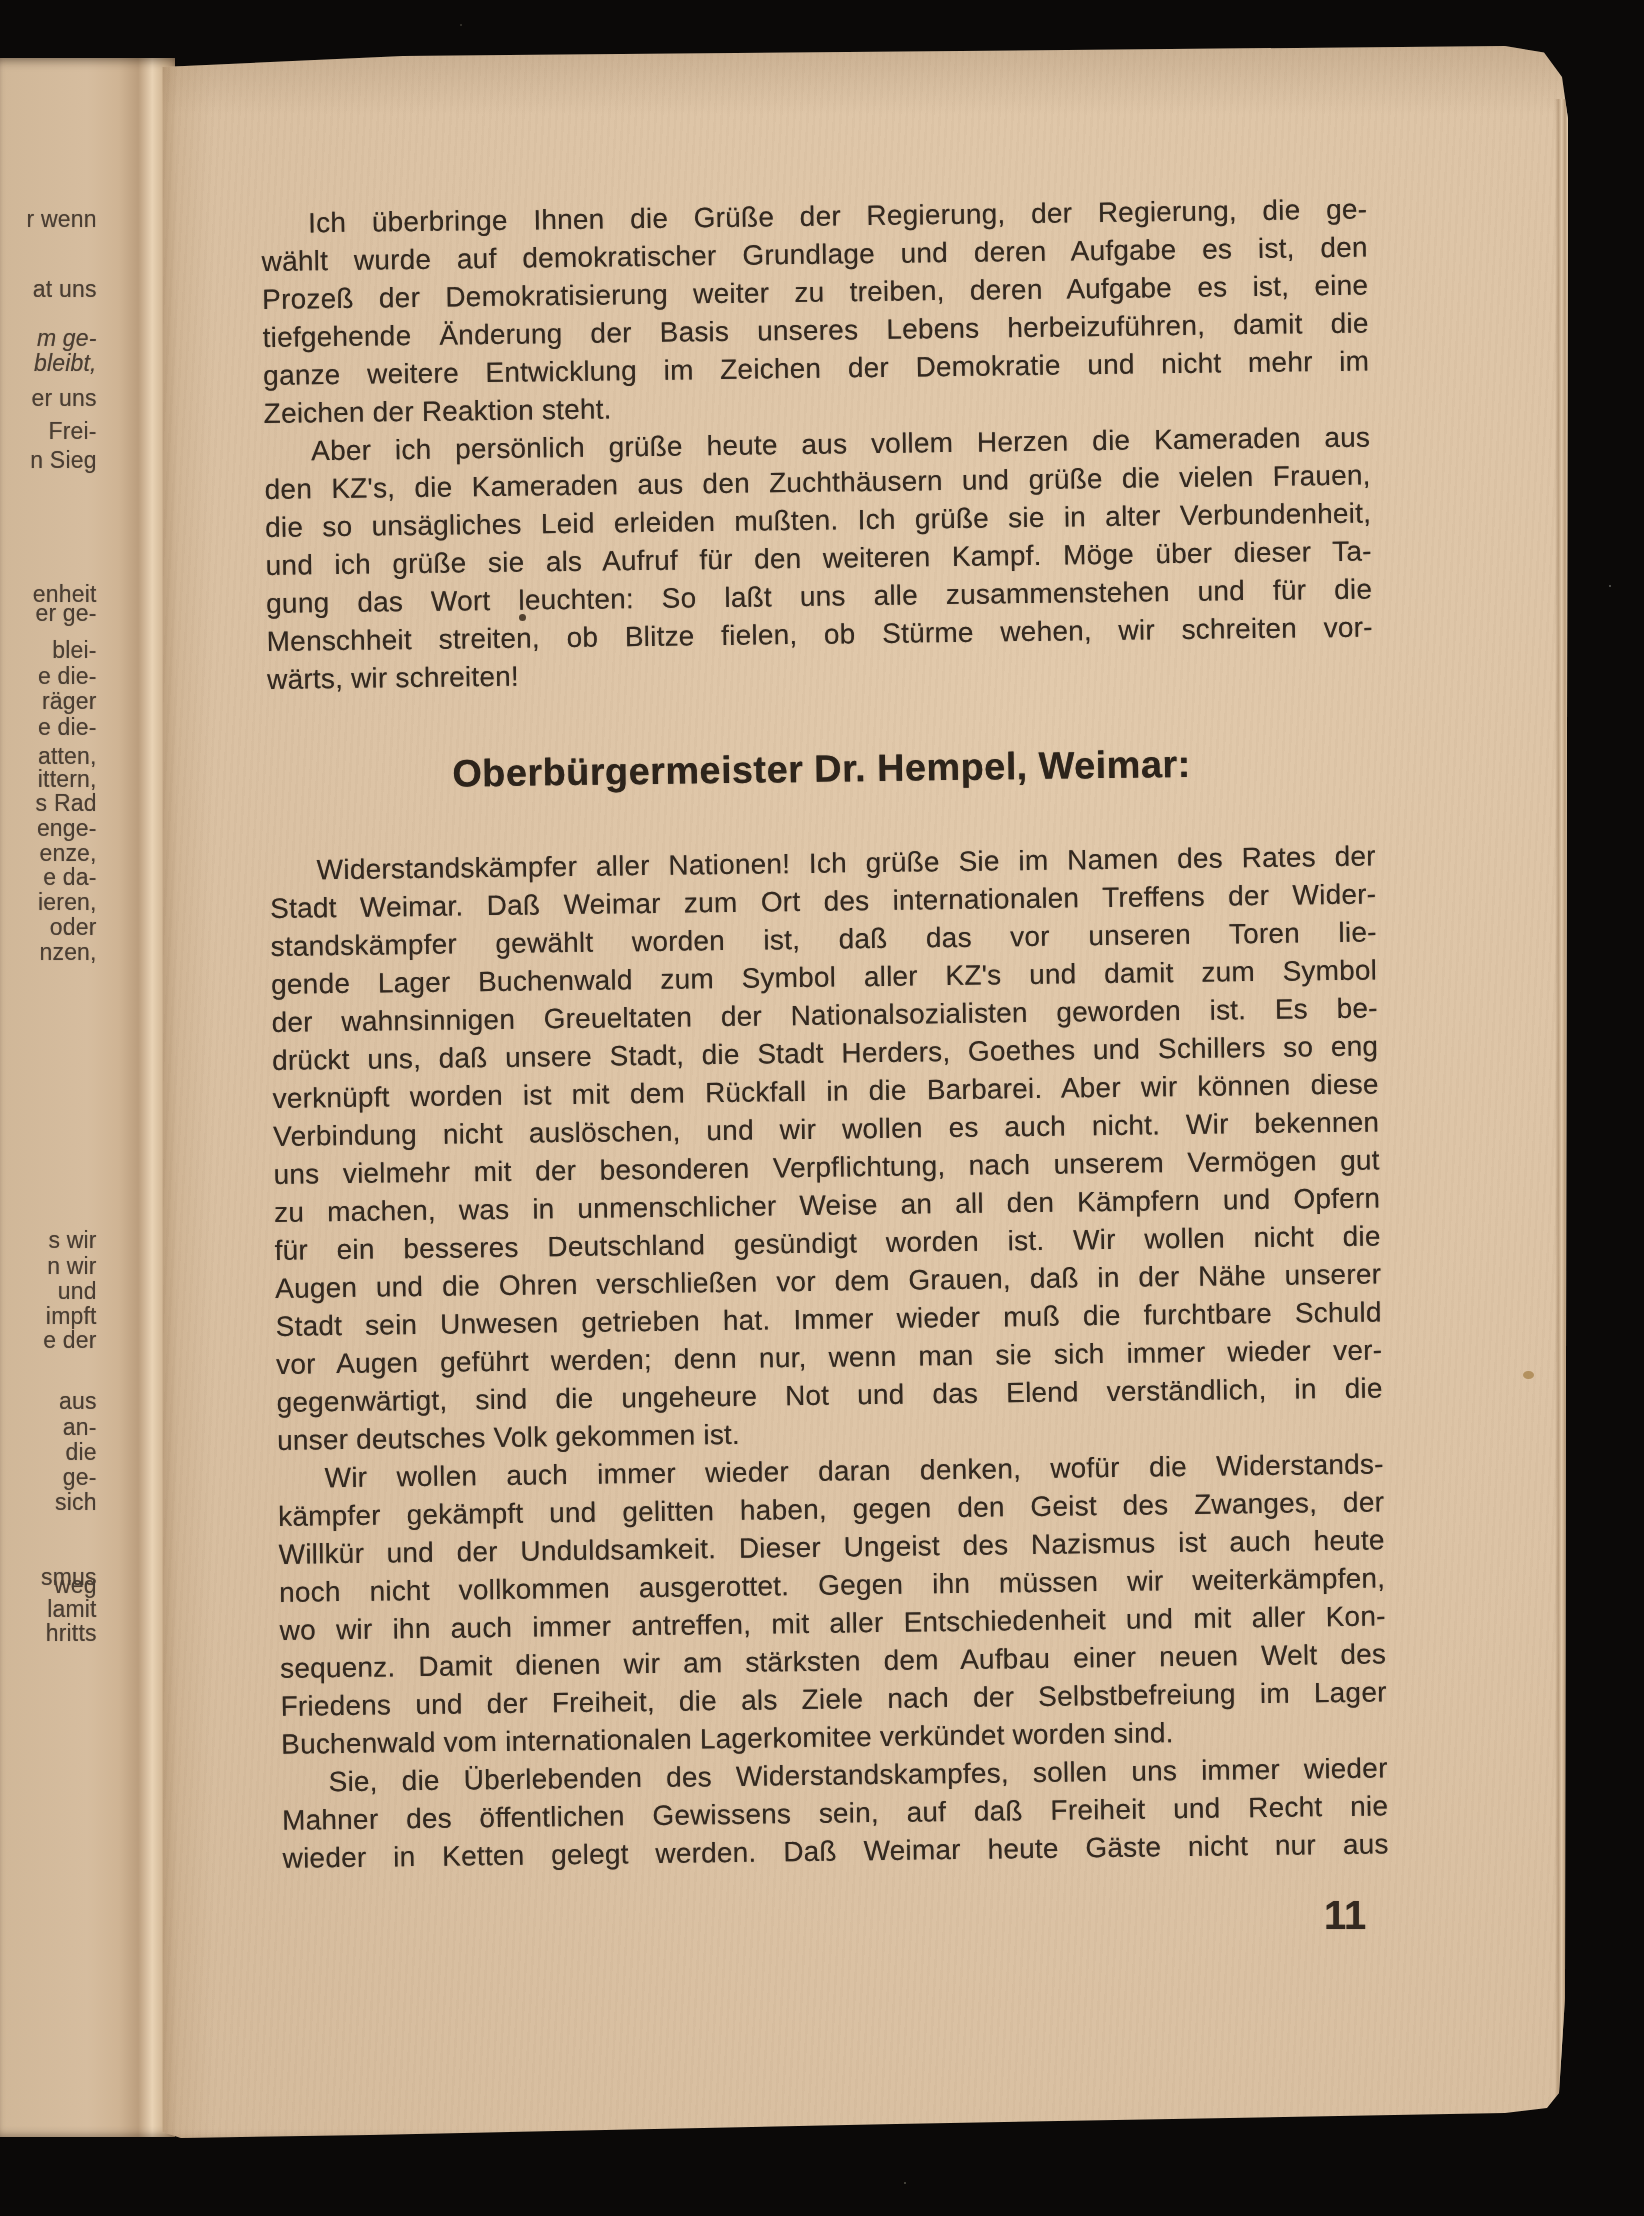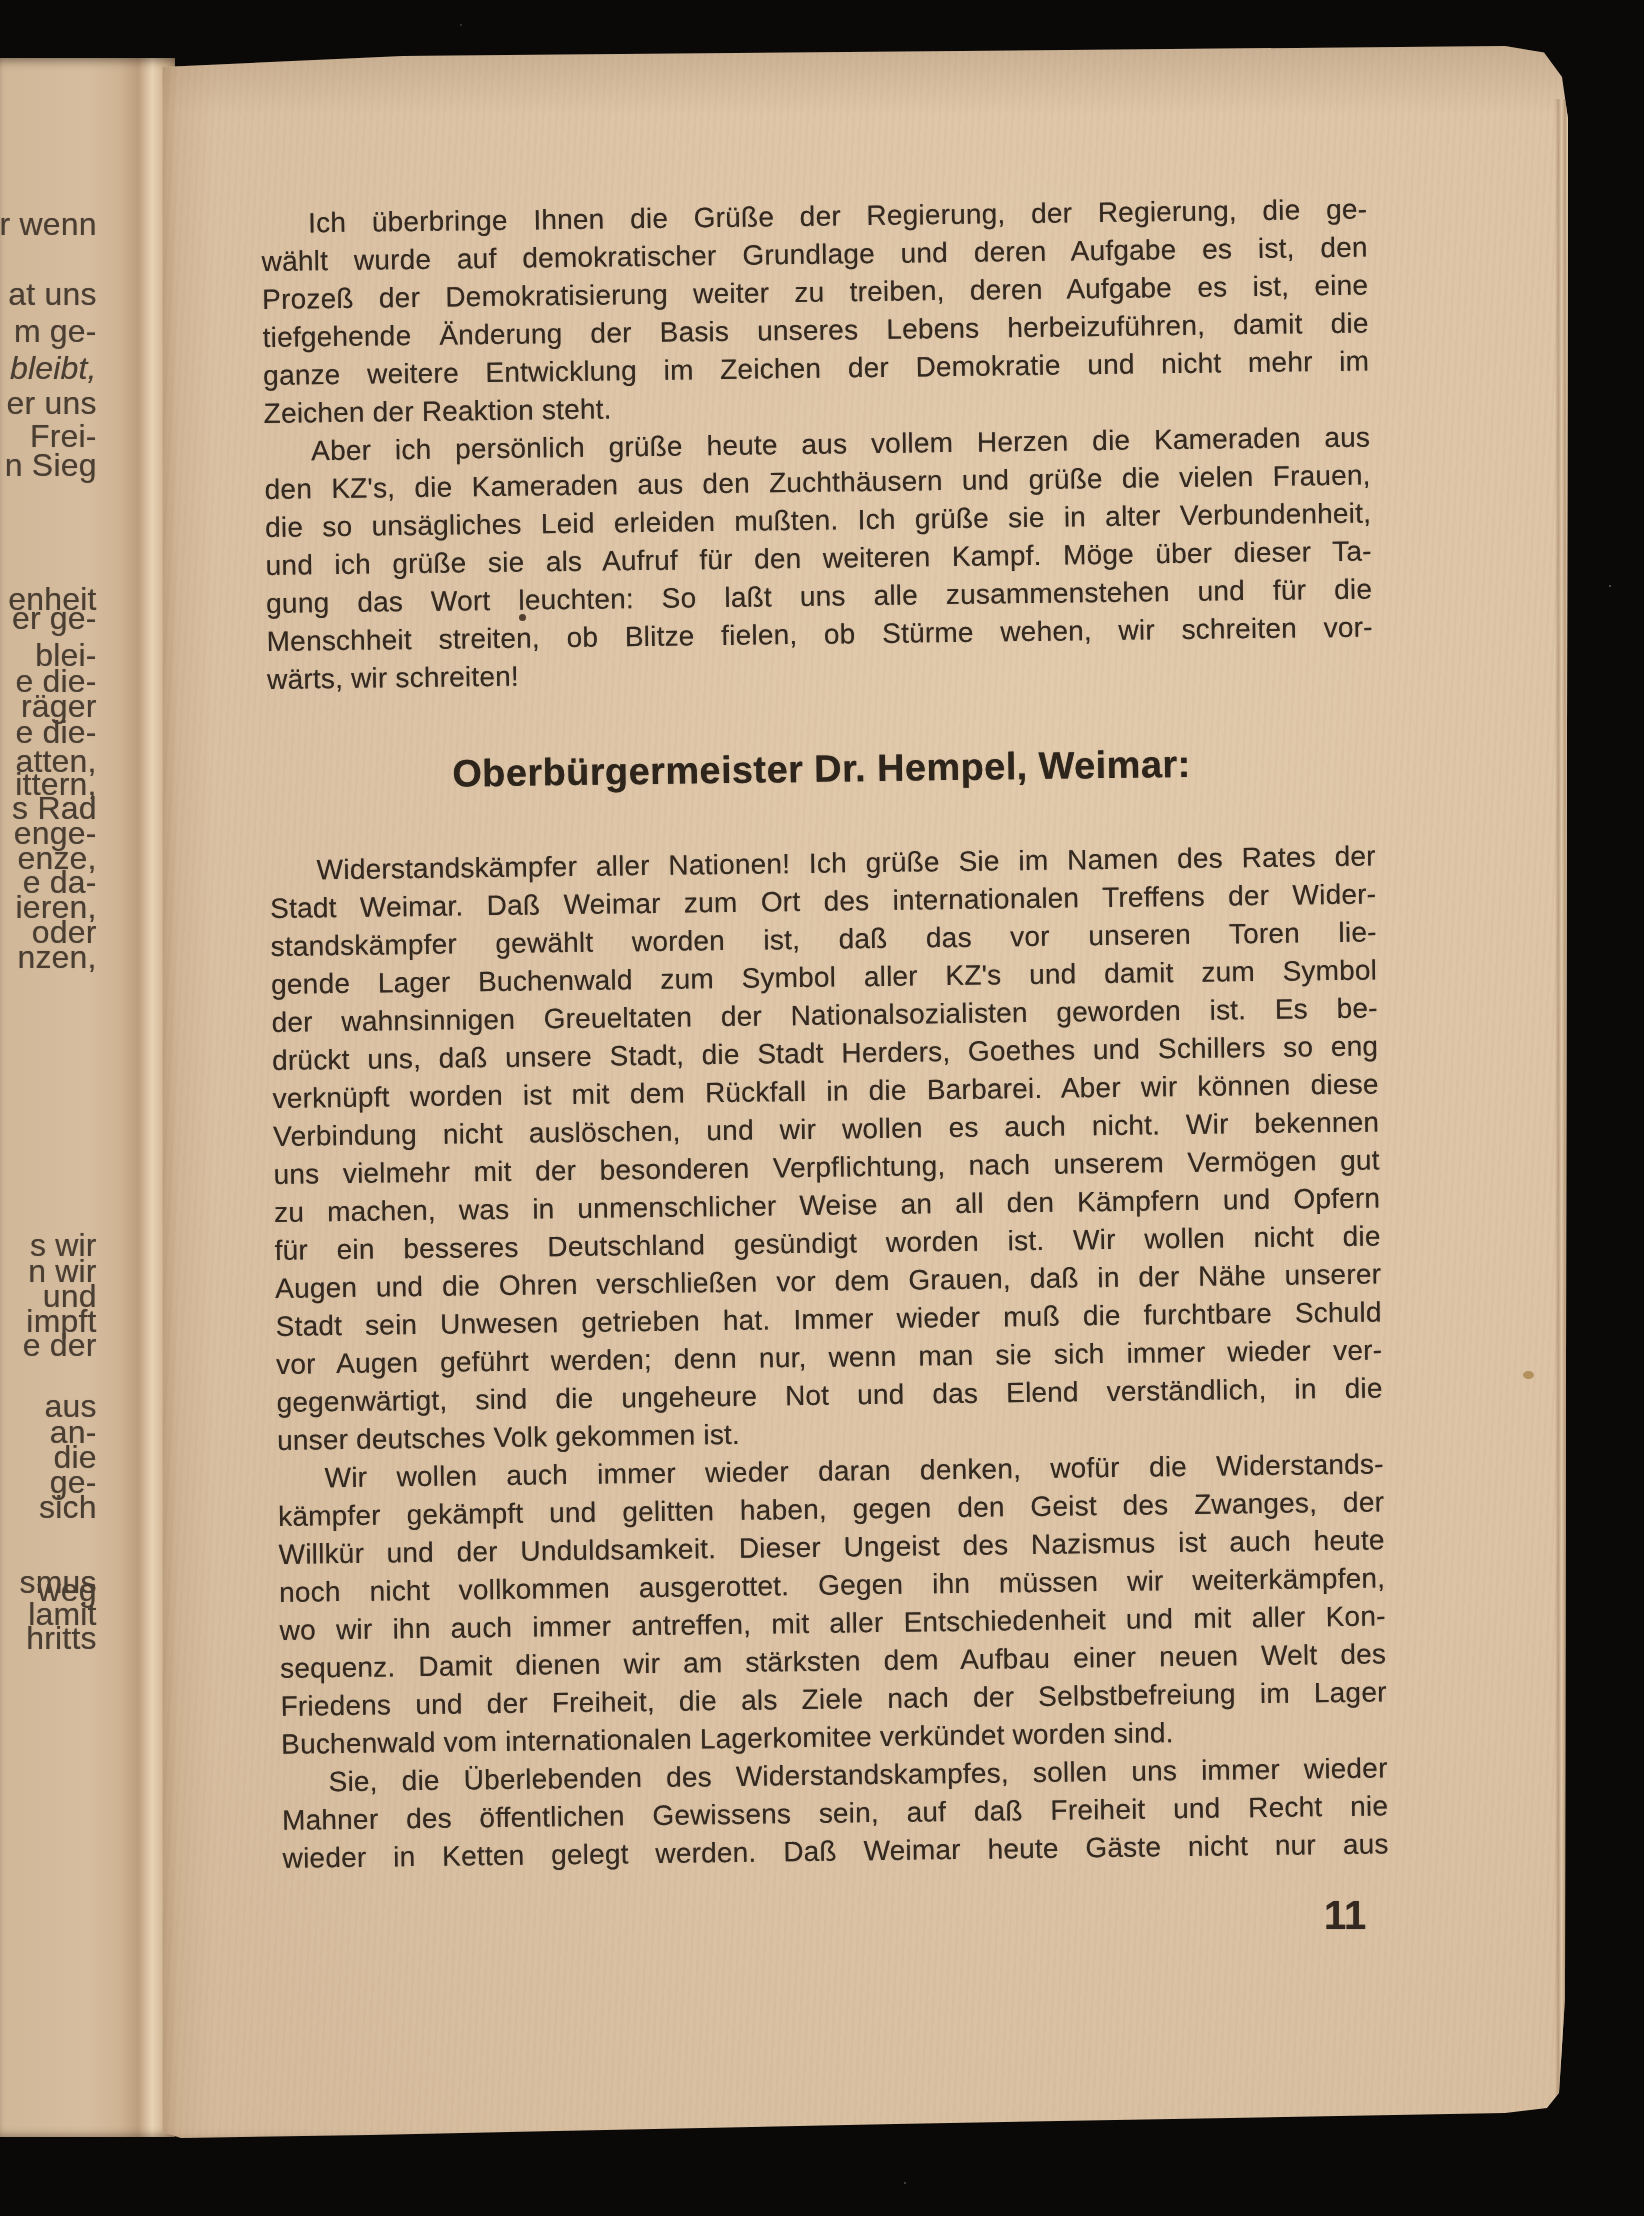--- a/index.html
+++ b/index.html
@@ -18,21 +18,21 @@
   .left-strip{
     position:absolute;left:0;top:58px;width:175px;height:2079px;
     background:linear-gradient(90deg,
       #d0b798 0%, #d6bd9f 50%, #cfb494 68%, #bb9e7e 79%,
       #e9d3b5 87%, #cdb290 94%, #b09374 100%);
     box-shadow: inset 0 8.2px 10px -5.8px rgba(30,18,8,.5), inset 0 -6.6px 8.2px -5px rgba(30,18,8,.4);
   }
   .fragments{position:absolute;left:0;top:0;width:100px;height:100%;}
   .frag{
     position:absolute;right:3.3px;white-space:nowrap;
-    font-size:32px;line-height:1;color:#4a3e33;letter-spacing:0.2px;
+    font-size:23px;line-height:1;color:#4a3e33;letter-spacing:0.2px;
     text-shadow:0 0 0.8px rgba(60,48,36,.55);
   }
 
   
   .page{
     position:absolute;left:156px;top:41px;width:1435px;height:2105px;
     clip-path:polygon(
       6.6px 26px, 247px 15px, 1349px 5px, 1388px 11.5px, 1406px 36px,
       1412px 78px, 1409px 1957px, 1403px 2052px, 1391px 2067px,
       1349px 2072px, 740px 2083px, 214px 2094px, 25px 2097px, 6.6px 2091px);
@@ -82,21 +82,21 @@
   .speck-a{position:absolute;left:363px;top:573px;width:7.4px;height:7.4px;border-radius:50%;background:#51402f;}
   .speck-b{position:absolute;left:1367px;top:1330px;width:10.7px;height:8.2px;border-radius:50%;background:#a9854d;opacity:.8;}
 </style>
 </head>
 <body>
 
 <div class="left-strip">
   <div class="fragments">
       <span class="frag" style="top: 150px;">r wenn</span>
       <span class="frag" style="top: 220px;">at uns</span>
-      <span class="frag" style="top: 257px;">m ge-</span>
+      <span class="frag" style="top: 269px; font-style: italic;">m ge-</span>
       <span class="frag" style="top: 294px; font-style: italic;">bleibt,</span>
       <span class="frag" style="top: 329px;">er uns</span>
       <span class="frag" style="top: 362px;">Frei-</span>
       <span class="frag" style="top: 391px;">n Sieg</span>
       <span class="frag" style="top: 544px; text-align: right;">er ge-</span>
       <span class="frag" style="top: 525px;">enheit</span>
       <span class="frag" style="top: 581px;">blei-</span>
       <span class="frag" style="top: 607px;">e die-</span>
       <span class="frag" style="top: 632px;">räger</span>
       <span class="frag" style="top: 658px;">e die-</span>

